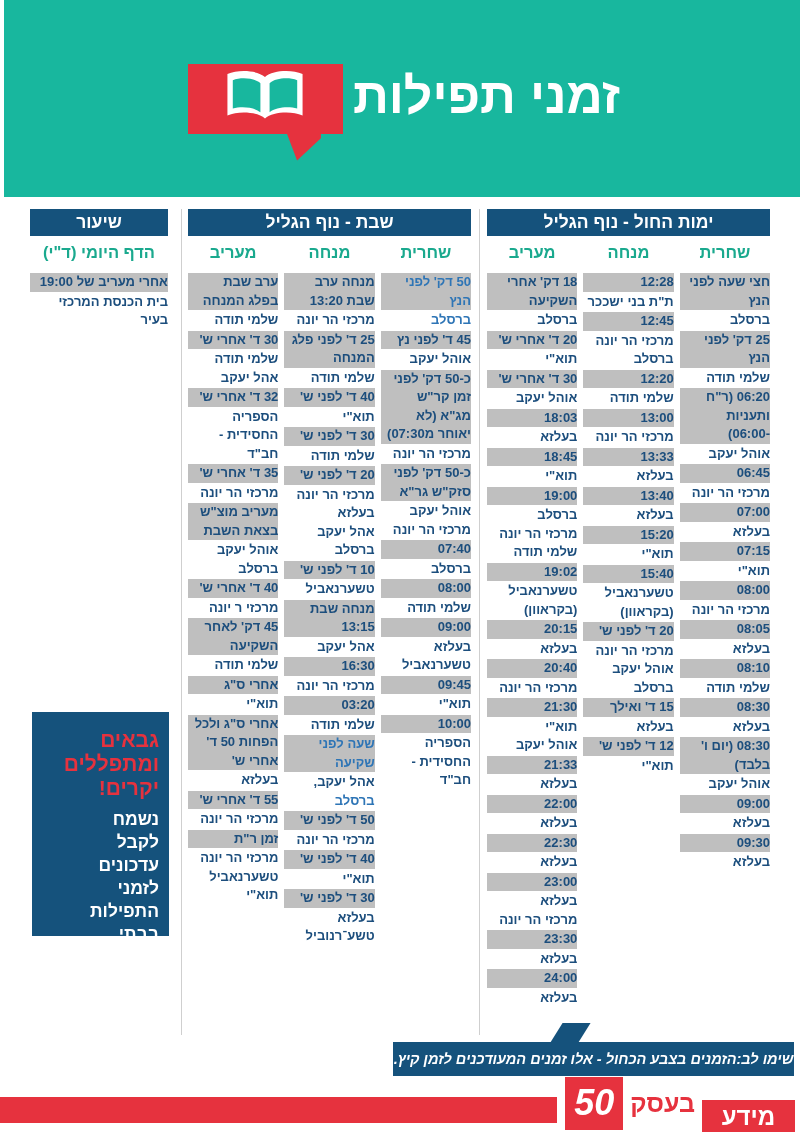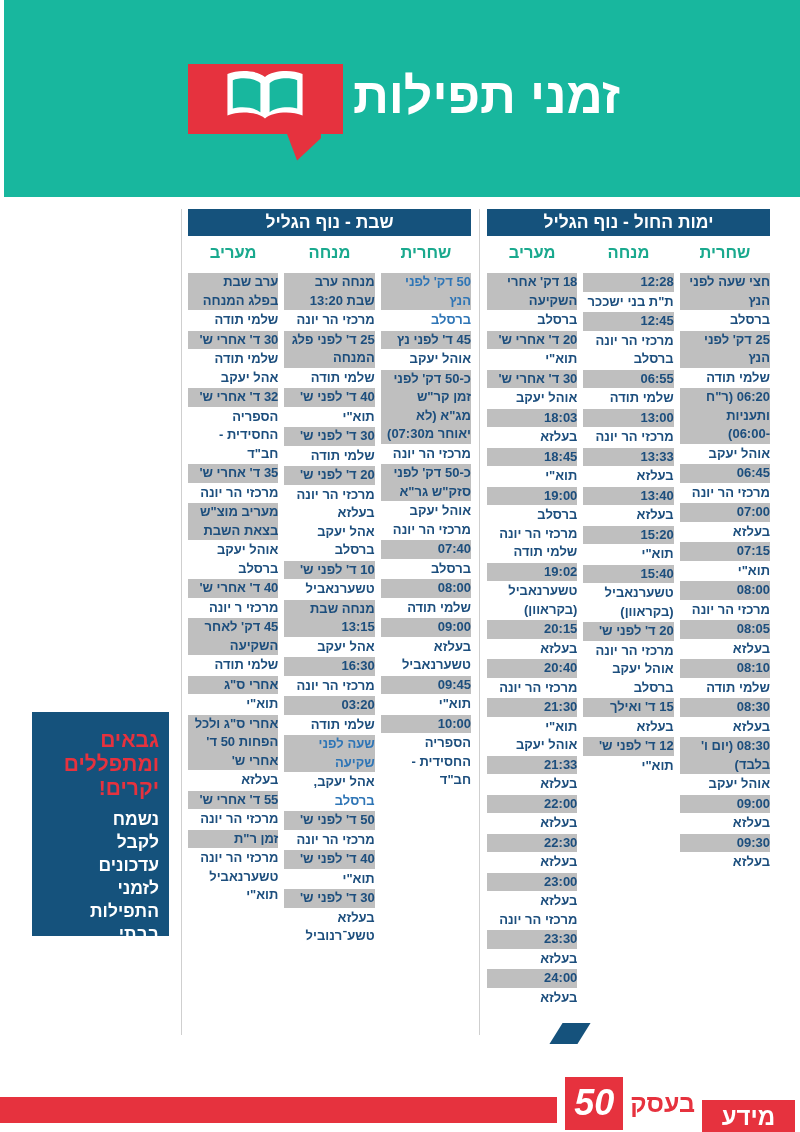--- a/index.html
+++ b/index.html
@@ -102,21 +102,21 @@
           <div class="entry">בעלזא</div>
           <div class="entry hl">09:30</div>
           <div class="entry">בעלזא</div>
         </div>
         <div class="col">
           <div class="col-h">מנחה</div>
           <div class="entry hl">12:28</div>
           <div class="entry">ת"ת בני ישככר</div>
           <div class="entry hl">12:45</div>
           <div class="entry">מרכזי הר יונה ברסלב</div>
-          <div class="entry hl">06:55</div>
+          <div class="entry hl">12:20</div>
           <div class="entry">שלמי תודה</div>
           <div class="entry hl">13:00</div>
           <div class="entry">מרכזי הר יונה</div>
           <div class="entry hl">13:33</div>
           <div class="entry">בעלזא</div>
           <div class="entry hl">13:40</div>
           <div class="entry">בעלזא</div>
           <div class="entry hl">15:20</div>
           <div class="entry">תוא"י</div>
           <div class="entry hl">15:40</div>
@@ -256,27 +256,38 @@
           <div class="entry hl">55 ד' אחרי ש'</div>
           <div class="entry">מרכזי הר יונה</div>
           <div class="entry hl">זמן ר"ת</div>
           <div class="entry">מרכזי הר יונה</div>
           <div class="entry">טשערנאביל</div>
           <div class="entry">תוא"י</div>
         </div>
       </div>
   </div>
 
+  <div class="section" style="left:30px;width:138px">
+    <div class="sec-bar">שיעור</div>
+    <div class="cols">
+        <div class="col">
+          <div class="col-h">הדף היומי (ד"י)</div>
+          <div class="entry hl">אחרי מעריב של 19:00</div>
+          <div class="entry">בית הכנסת המרכזי בעיר</div>
+        </div>
+      </div>
+  </div>
 
   <div class="notice">
     <div class="notice-h">גבאים ומתפללים יקרים!</div>
     <div class="notice-b">נשמח לקבל עדכונים לזמני התפילות בבתי כנסיות - תודה!</div>
   </div>
 
   <div class="note-tail"></div>
+  <div class="note-bar">שימו לב:הזמנים בצבע הכחול - אלו זמנים המעודכנים לזמן קיץ.</div>
 
   <div class="footer-bar"></div>
   <div class="footer-brand">
     <div class="brand-box brand-info">
       <span>מידע</span>
       <div class="brand-tail"></div>
     </div>
     <div class="brand-word">בעסק</div>
     <div class="brand-box brand-fifty">50</div>
   </div>

